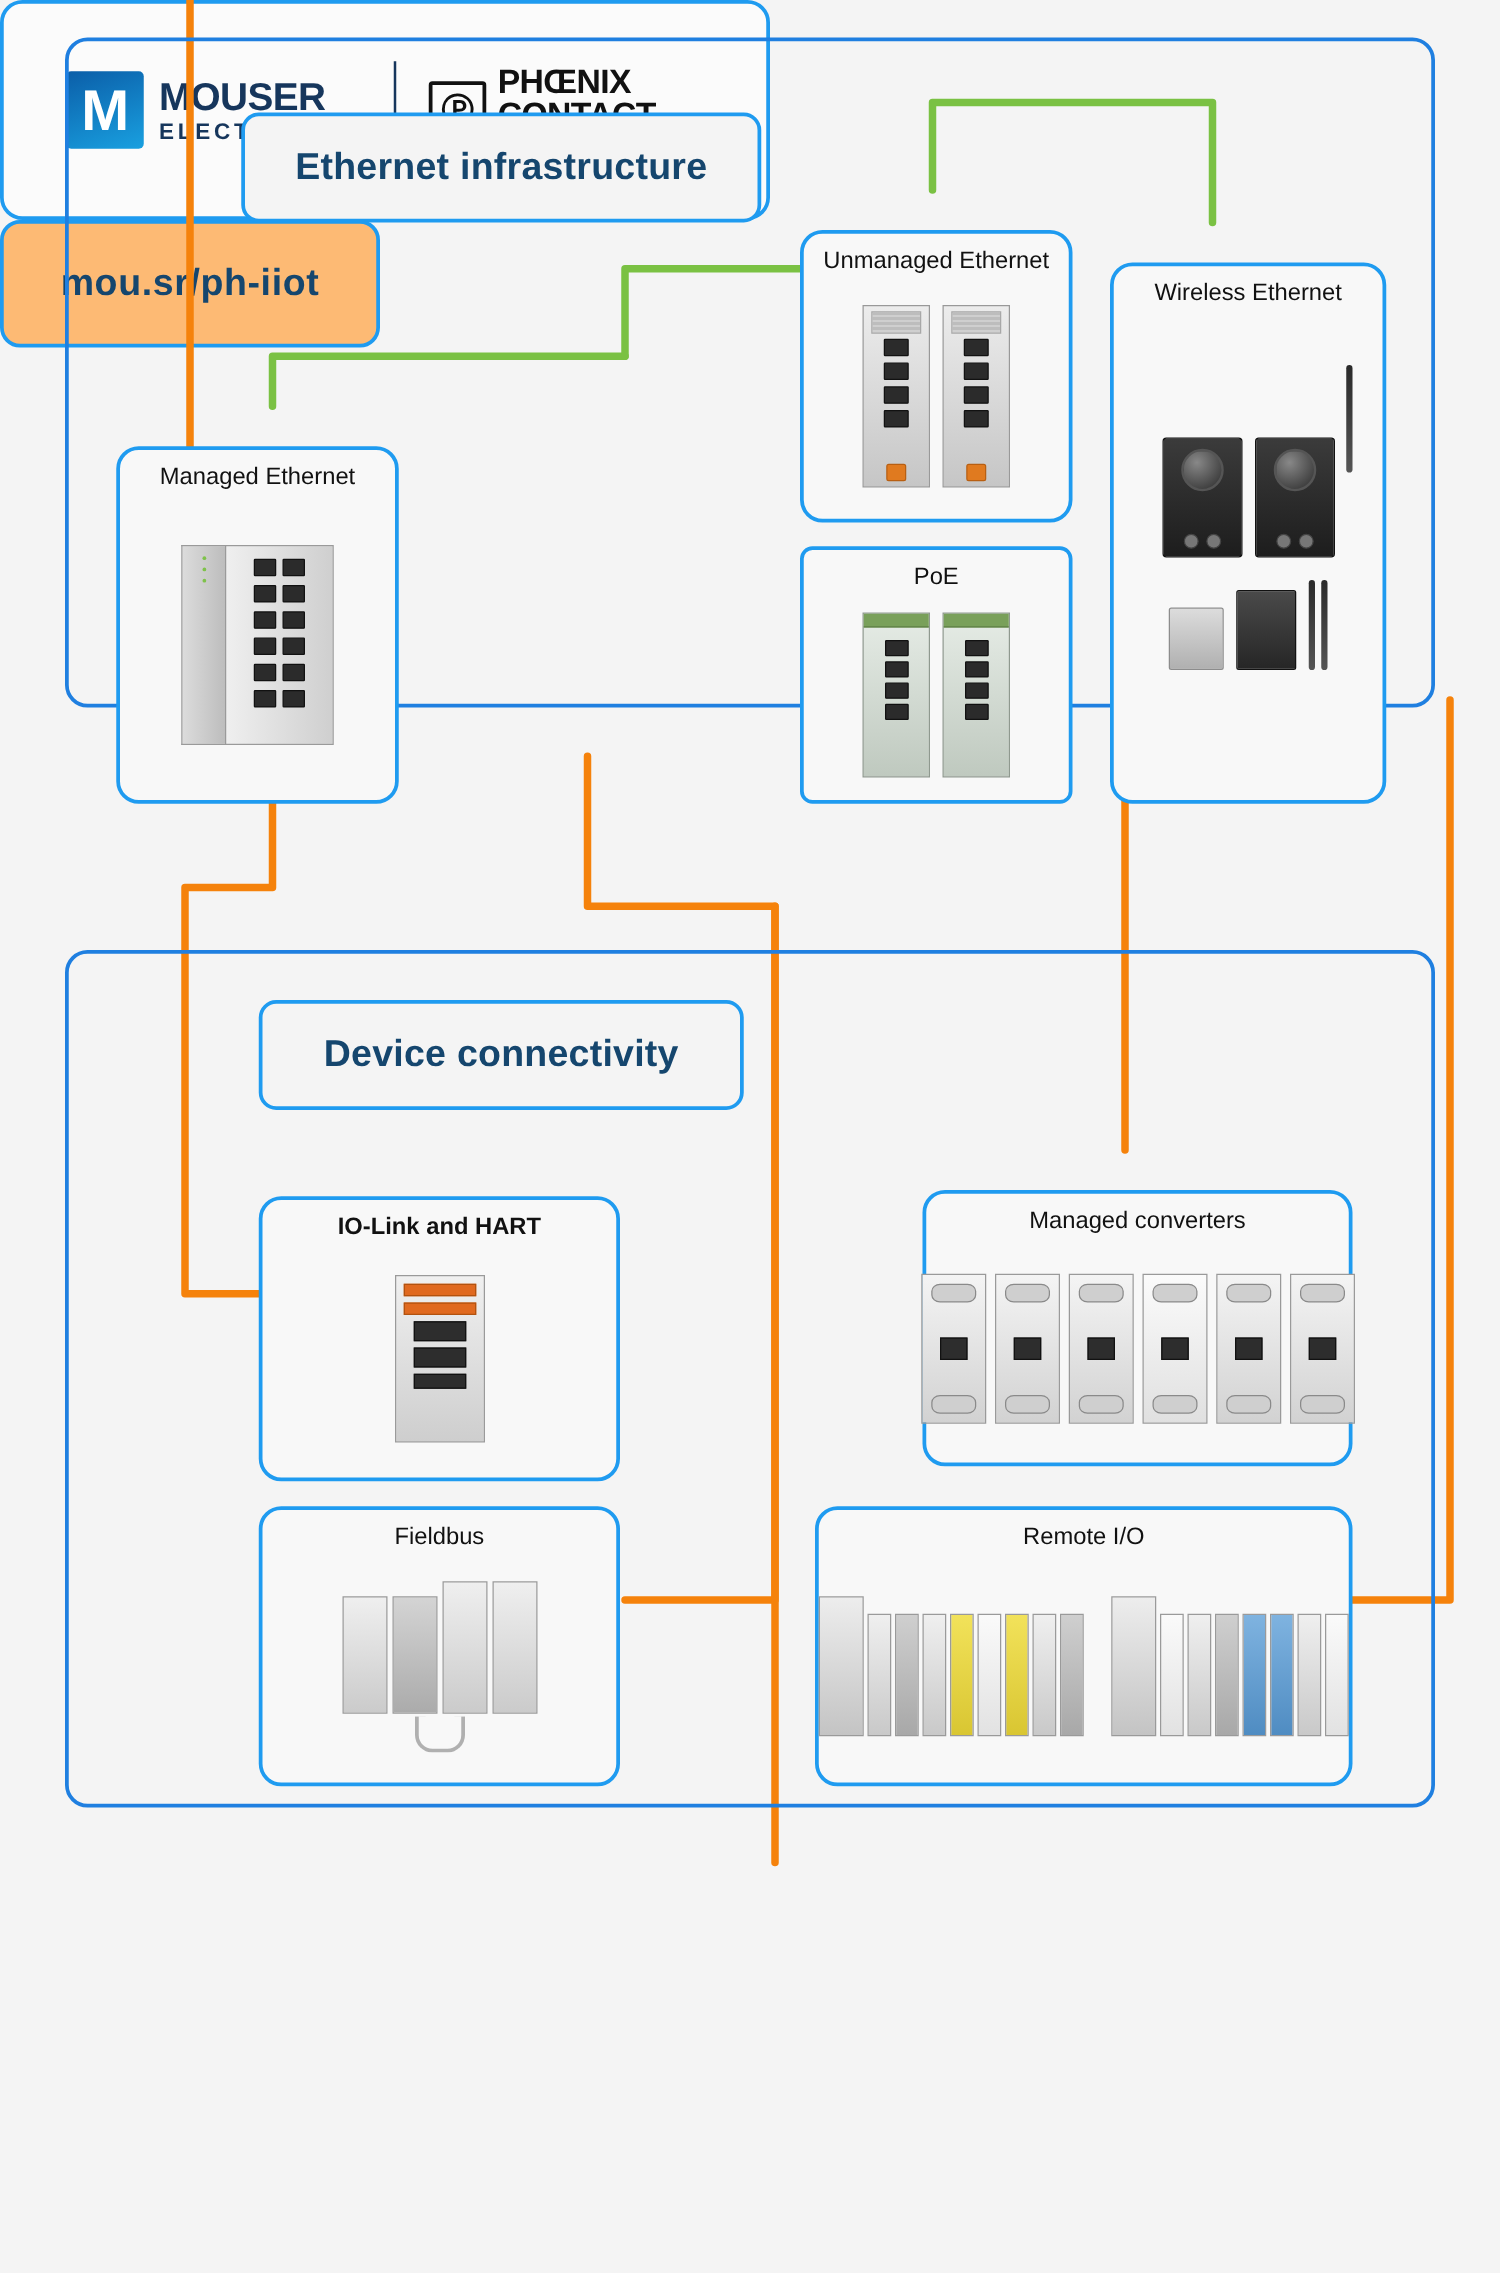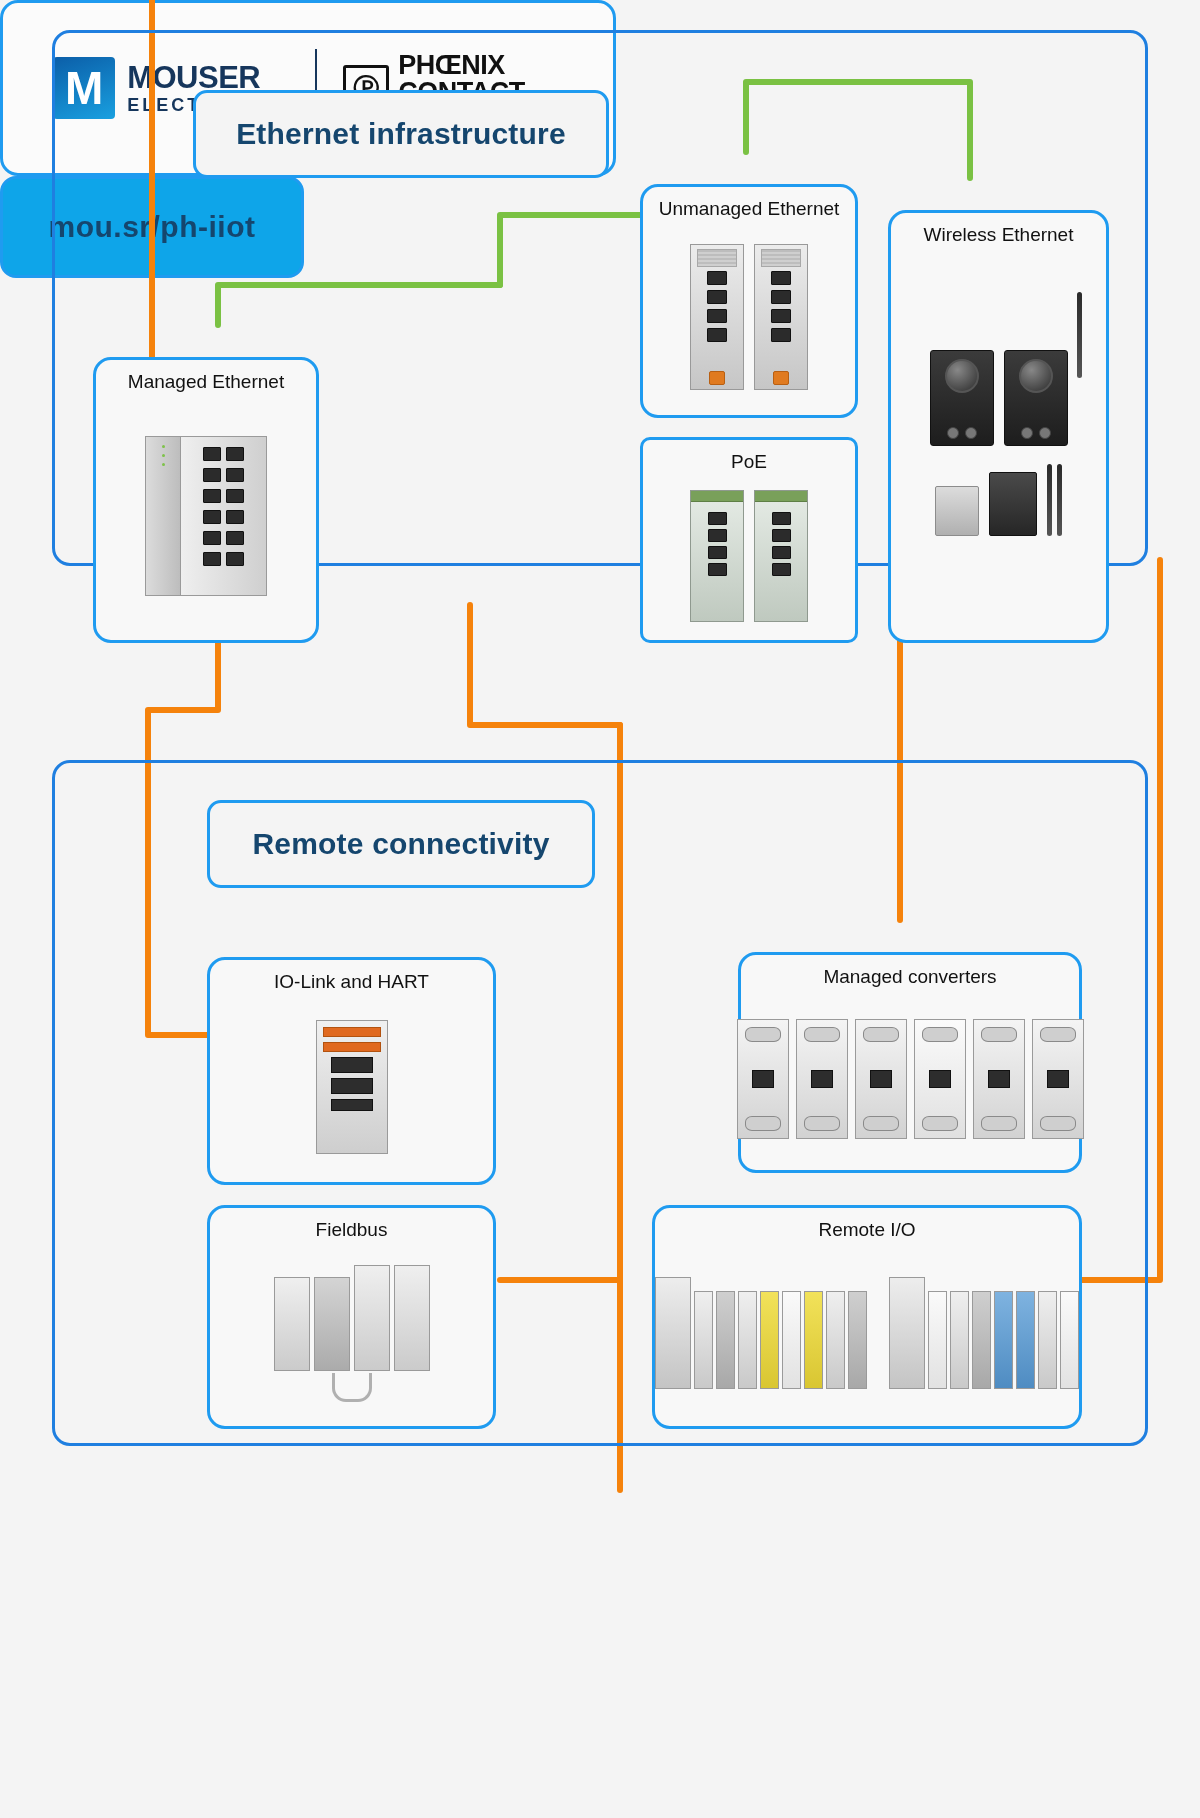--- a/index.html
+++ b/index.html
@@ -64,30 +64,30 @@
     align-items:center;
     justify-content:center;
   }
 
   #card-managed{left:93px;top:325px;width:220px;height:280px;}
   #card-fiber{left:342px;top:325px;width:265px;height:280px;}
   #card-unmanaged{left:640px;top:152px;width:212px;height:228px;}
   #card-poe{left:640px;top:405px;width:212px;height:200px;border-radius:10px;}
   #card-wireless{left:888px;top:178px;width:215px;height:427px;}
 
-  #card-iolink{left:207px;top:925px;width:283px;height:222px;}
+  #card-iolink{left:207px;top:925px;width:283px;height:222px;font-weight:bold;}
   #card-fieldbus{left:207px;top:1173px;width:283px;height:218px;}
   #card-protocol{left:738px;top:920px;width:338px;height:215px;}
   #card-remoteio{left:652px;top:1173px;width:424px;height:218px;}
 
   #card-logos{left:292px;top:1490px;width:610px;height:170px;
     border:3px solid #1f9bf0;border-radius:18px;background:#fbfbfb;
     display:flex;align-items:center;justify-content:center;}
   #card-url{left:448px;top:1715px;width:298px;height:96px;
-    border:3px solid #1f9bf0;border-radius:16px;background:#0ea5e9;
+    border:3px solid #1f9bf0;border-radius:16px;background:#fdba74;
     display:flex;align-items:center;justify-content:center;}
   #card-url .urltext{color:#15466e;font-size:30px;font-weight:bold;letter-spacing:.5px;}
 
   
   .dev{position:relative;}
   .port{background:#2b2b2b;border:1px solid #111;border-radius:1px;}
   .led{width:3px;height:3px;background:#7ec24a;border-radius:50%;}
 
   
   .sw-managed{width:122px;height:160px;display:flex;}
@@ -205,21 +205,21 @@
     </g>
   </svg>
 
   <div class="group" id="group-ethernet"></div>
   <div class="group" id="group-device"></div>
 
   <div class="group-title" id="title-ethernet">
     <span>Ethernet infrastructure</span>
   </div>
   <div class="group-title" id="title-device">
-    <span>Remote connectivity</span>
+    <span>Device connectivity</span>
   </div>
 
   <div class="card" id="card-managed">
     <div class="label">Managed Ethernet</div>
     <div class="art">
       <div class="sw-managed dev">
         <div class="left">
           <div class="led"></div>
             <div class="led"></div>
             <div class="led"></div>

